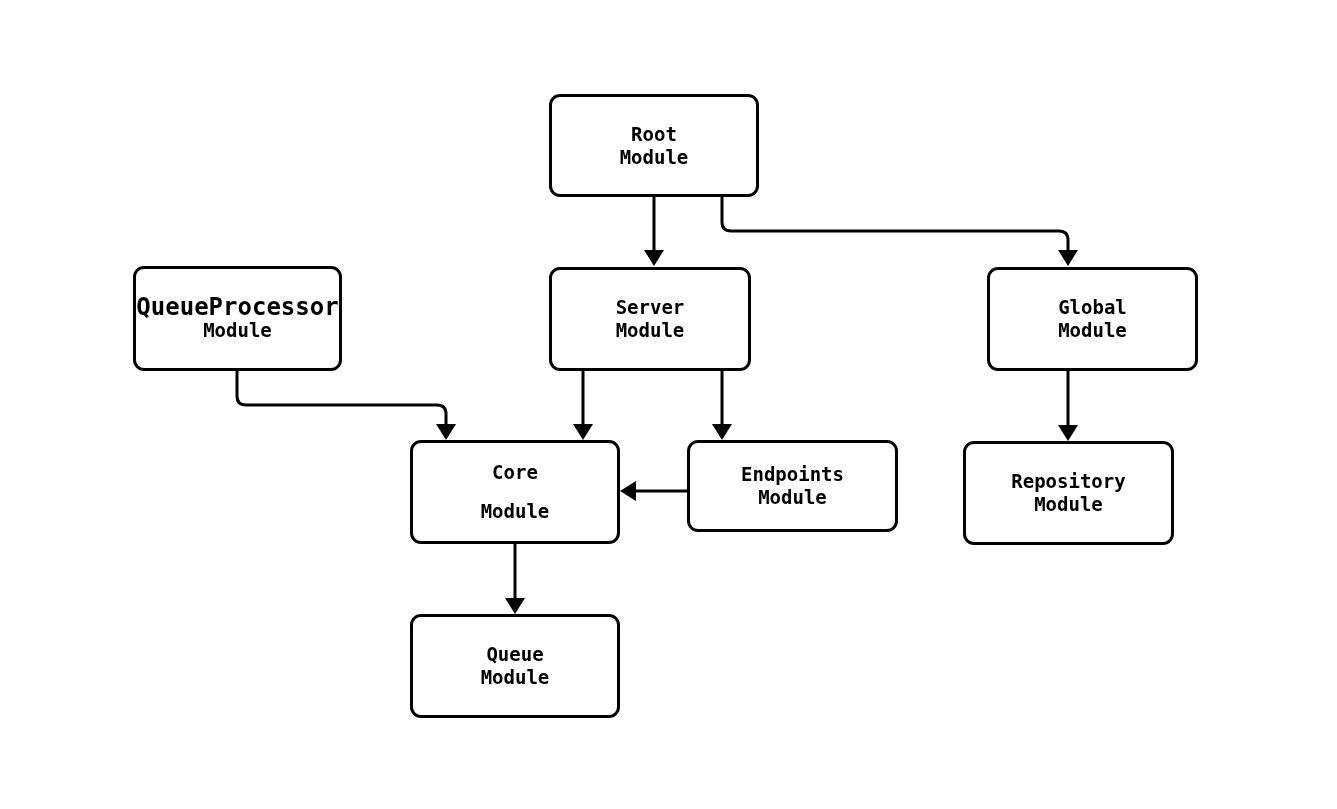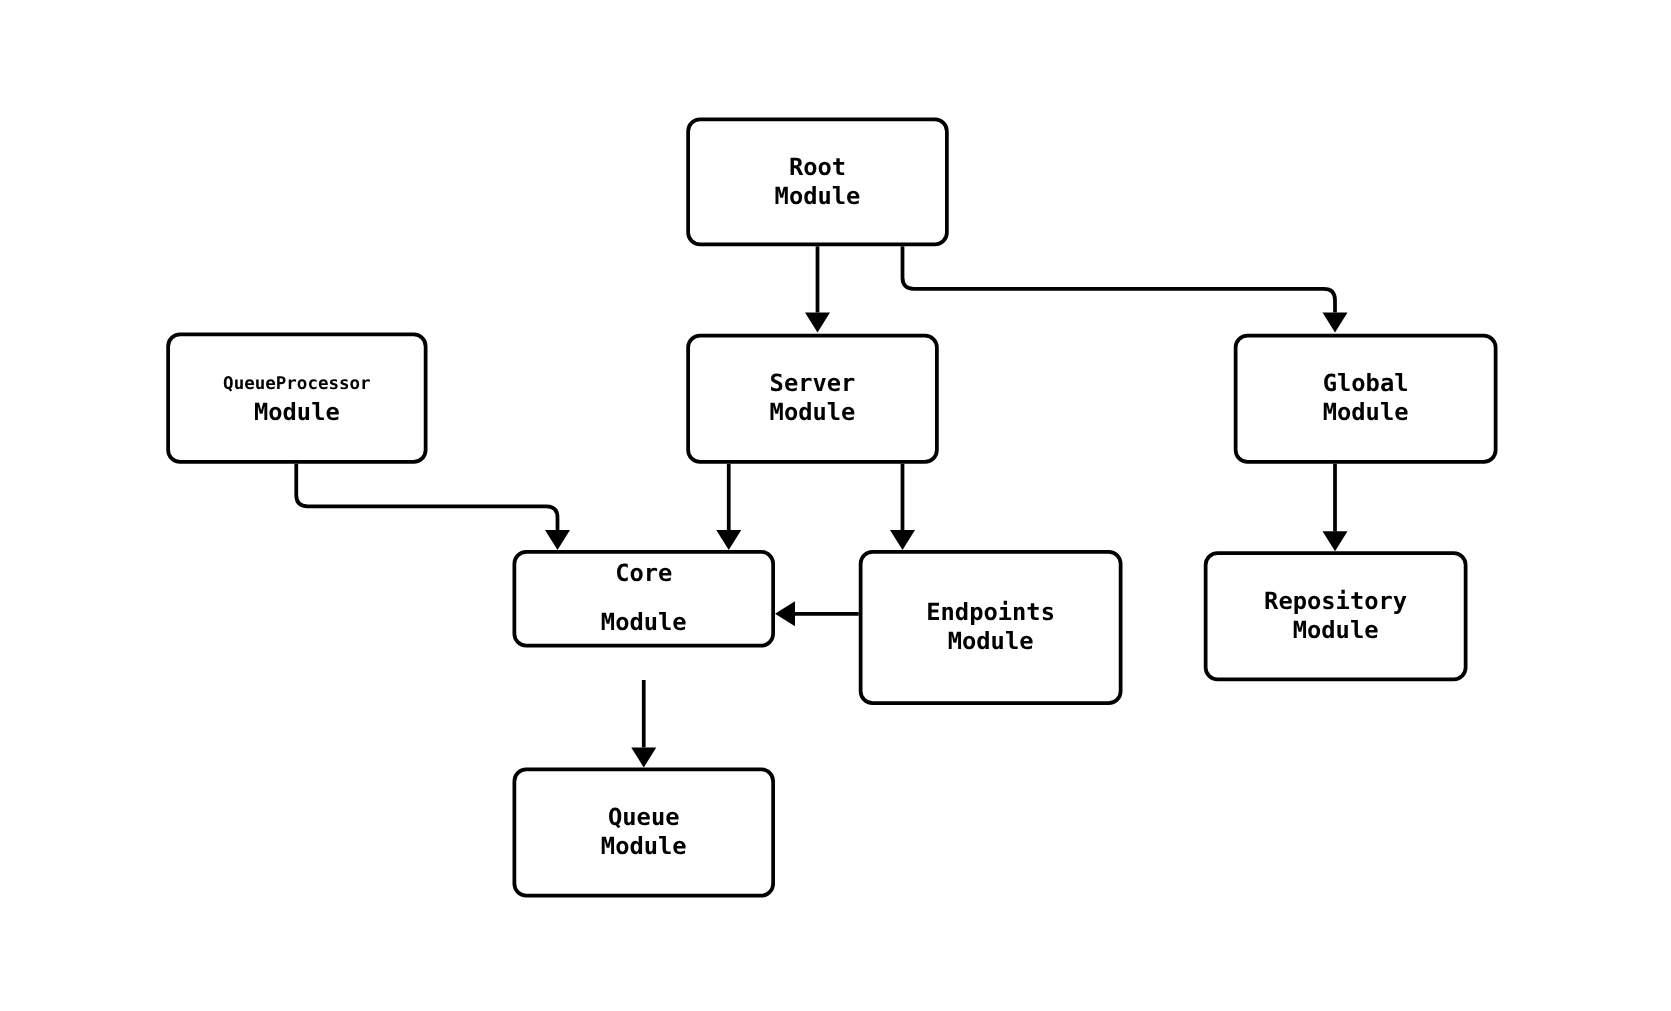--- a/index.html
+++ b/index.html
@@ -86,36 +86,36 @@
         <polygon points="505,598 525,598 515,614" fill="#000000"></polygon>
       </g>
     </svg>
 
   <div id="node-layer">
       <div class="node" style="left: 549px; top: 94px; width: 210px; height: 103px; border-width: 3px; border-color: rgb(0, 0, 0); border-radius: 11px;">
         <div class="node-label" style="font-size: 19px;">Root</div>
         <div class="node-label" style="font-size: 19px;">Module</div>
       </div>
       <div class="node" style="left: 133px; top: 266px; width: 209px; height: 105px; border-width: 3px; border-color: rgb(0, 0, 0); border-radius: 11px;">
-        <div class="node-label" style="font-size: 14px;">QueueProcessor</div>
+        <div class="node-label" style="font-size: 24px;">QueueProcessor</div>
         <div class="node-label" style="font-size: 19px;">Module</div>
       </div>
       <div class="node" style="left: 549px; top: 267px; width: 202px; height: 104px; border-width: 3px; border-color: rgb(0, 0, 0); border-radius: 11px;">
         <div class="node-label" style="font-size: 19px;">Server</div>
         <div class="node-label" style="font-size: 19px;">Module</div>
       </div>
       <div class="node" style="left: 963px; top: 267px; width: 211px; height: 104px; border-width: 3px; border-color: rgb(0, 0, 0); border-radius: 11px; margin-left: 24px;">
         <div class="node-label" style="font-size: 19px;">Global</div>
         <div class="node-label" style="font-size: 19px;">Module</div>
       </div>
-      <div class="node" style="left: 410px; top: 440px; width: 210px; height: 78px; border-width: 3px; border-color: rgb(0, 0, 0); border-radius: 11px; gap: 16px;">
+      <div class="node" style="left: 410px; top: 440px; width: 210px; height: 104px; border-width: 3px; border-color: rgb(0, 0, 0); border-radius: 11px; gap: 16px;">
         <div class="node-label" style="font-size: 19px;">Core</div>
         <div class="node-label" style="font-size: 19px;">Module</div>
       </div>
-      <div class="node" style="left: 687px; top: 440px; width: 211px; height: 124px; border-width: 3px; border-color: rgb(0, 0, 0); border-radius: 11px;">
+      <div class="node" style="left: 687px; top: 440px; width: 211px; height: 92px; border-width: 3px; border-color: rgb(0, 0, 0); border-radius: 11px;">
         <div class="node-label" style="font-size: 19px;">Endpoints</div>
         <div class="node-label" style="font-size: 19px;">Module</div>
       </div>
       <div class="node" style="left: 963px; top: 441px; width: 211px; height: 104px; border-width: 3px; border-color: rgb(0, 0, 0); border-radius: 11px;">
         <div class="node-label" style="font-size: 19px;">Repository</div>
         <div class="node-label" style="font-size: 19px;">Module</div>
       </div>
       <div class="node" style="left: 410px; top: 614px; width: 210px; height: 104px; border-width: 3px; border-color: rgb(0, 0, 0); border-radius: 11px;">
         <div class="node-label" style="font-size: 19px; text-align: right;">Queue</div>
         <div class="node-label" style="font-size: 19px;">Module</div>

